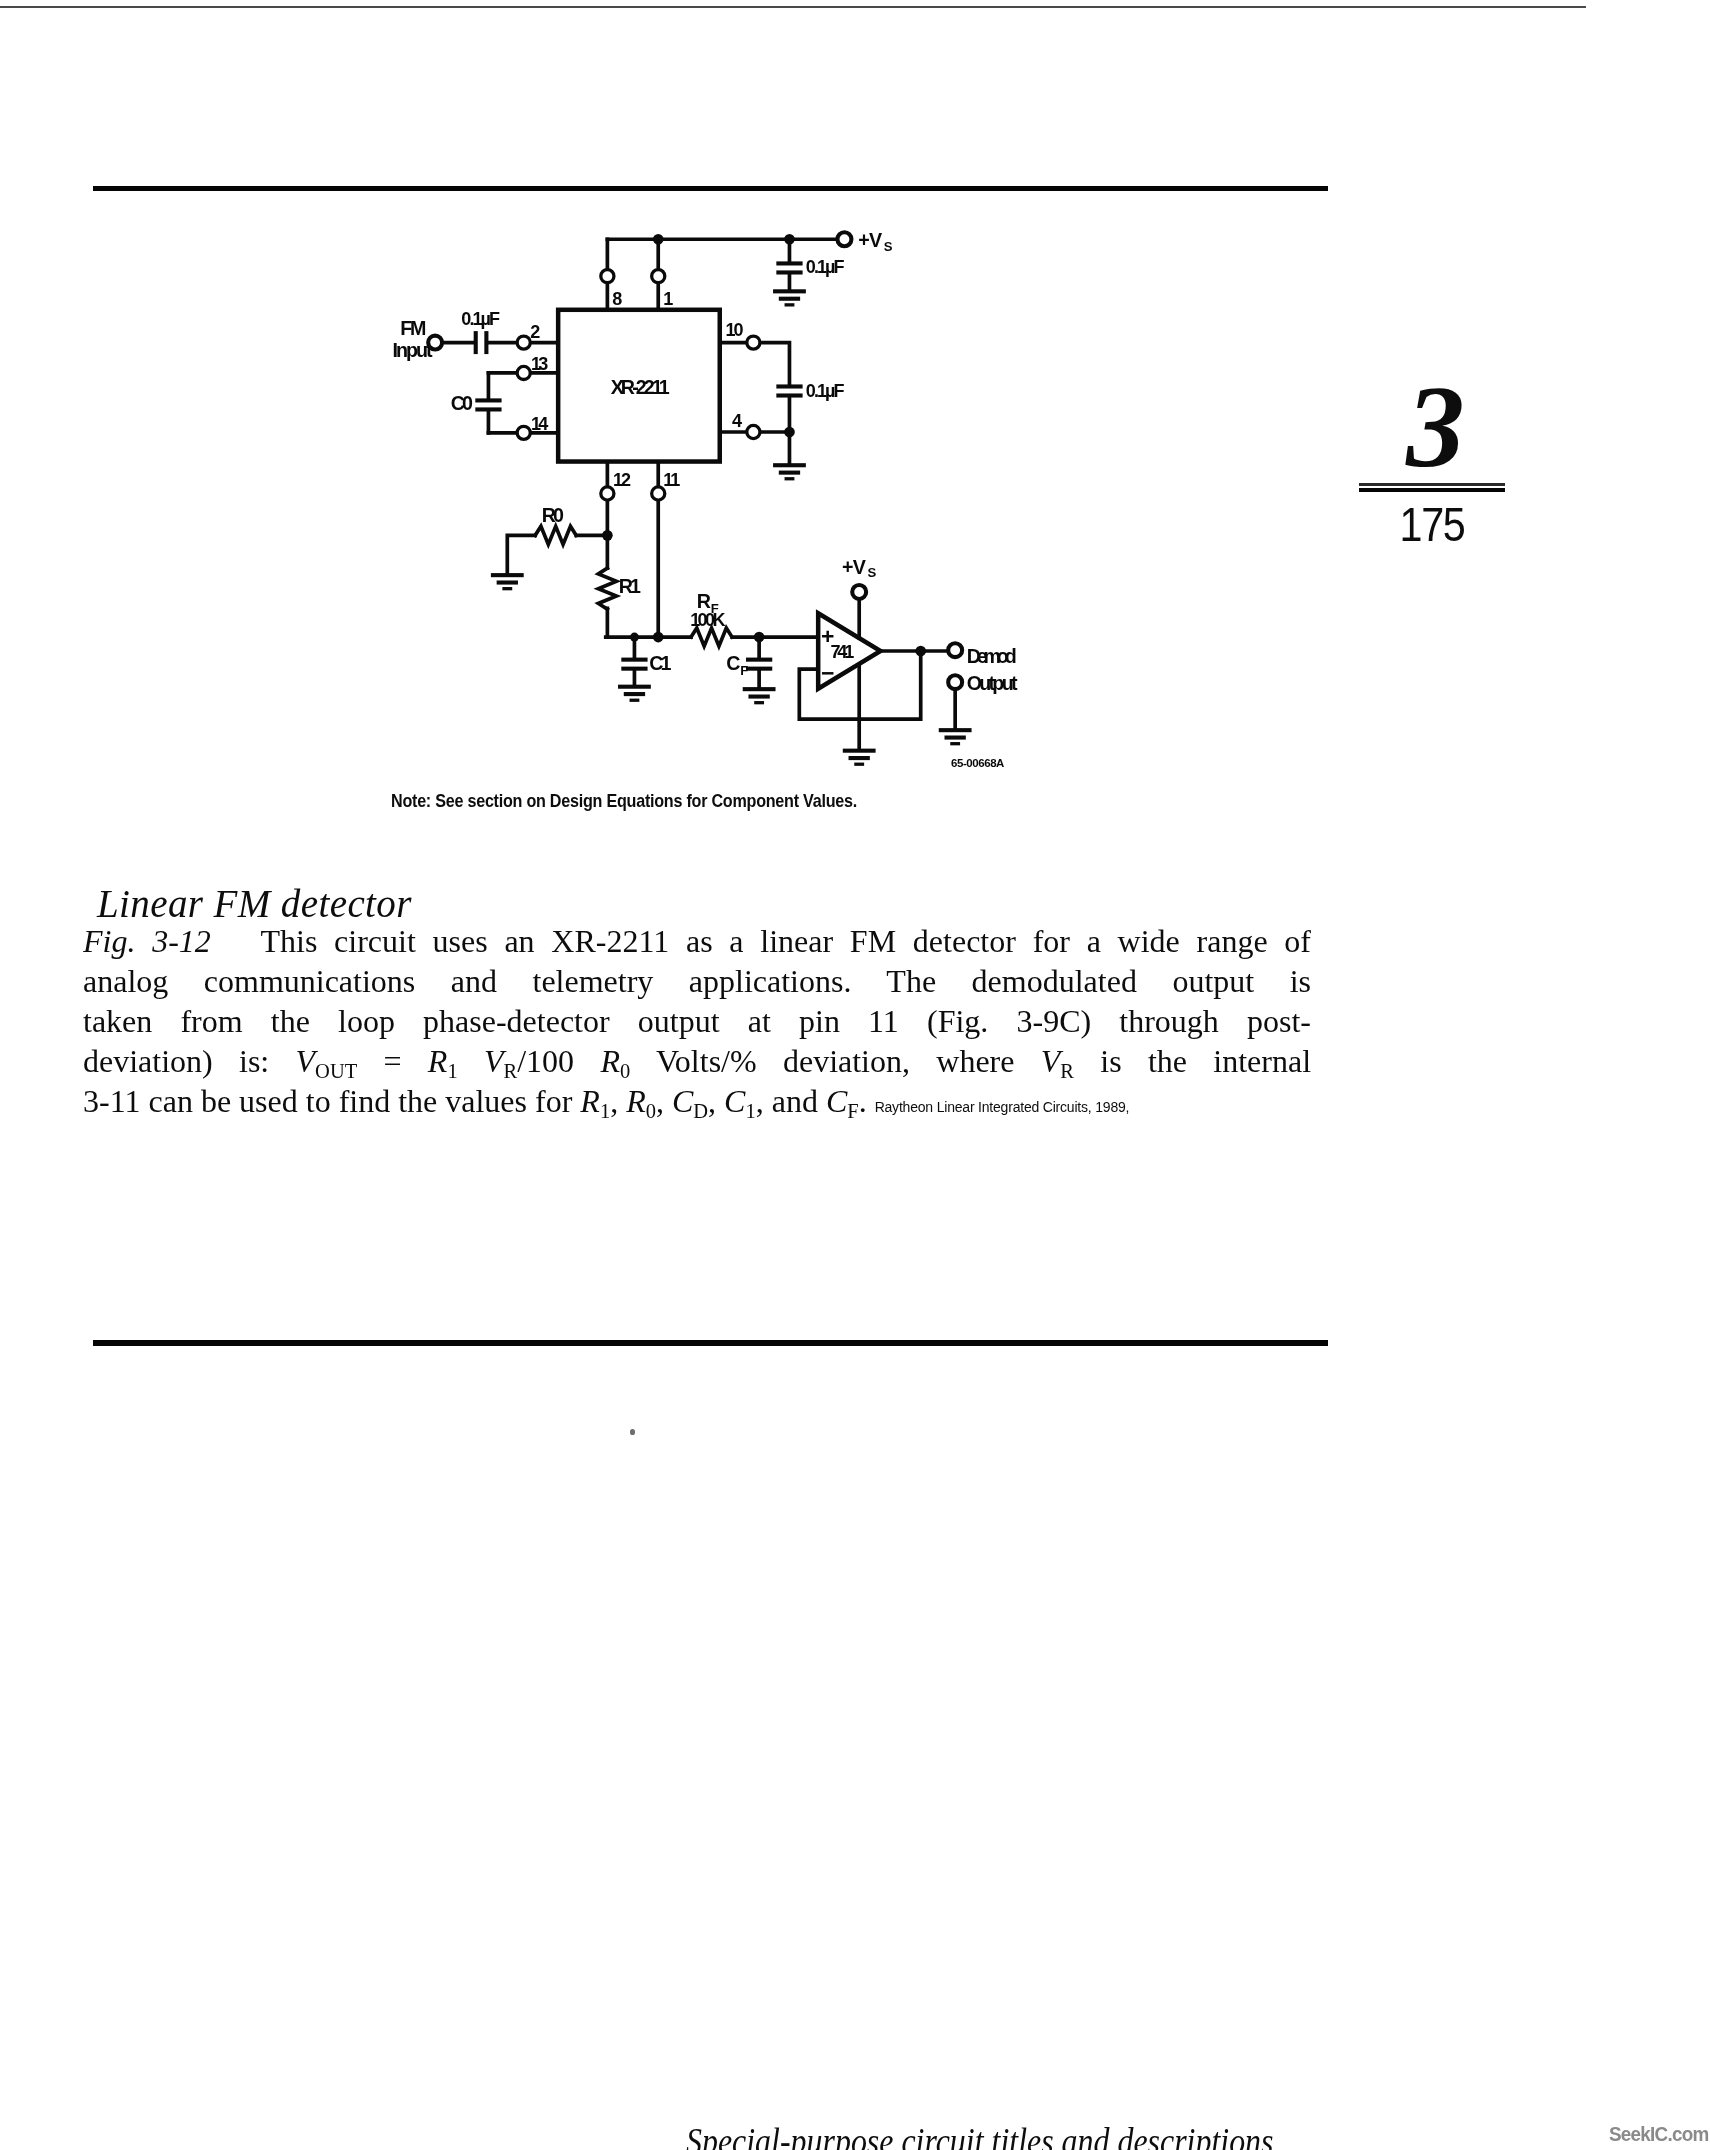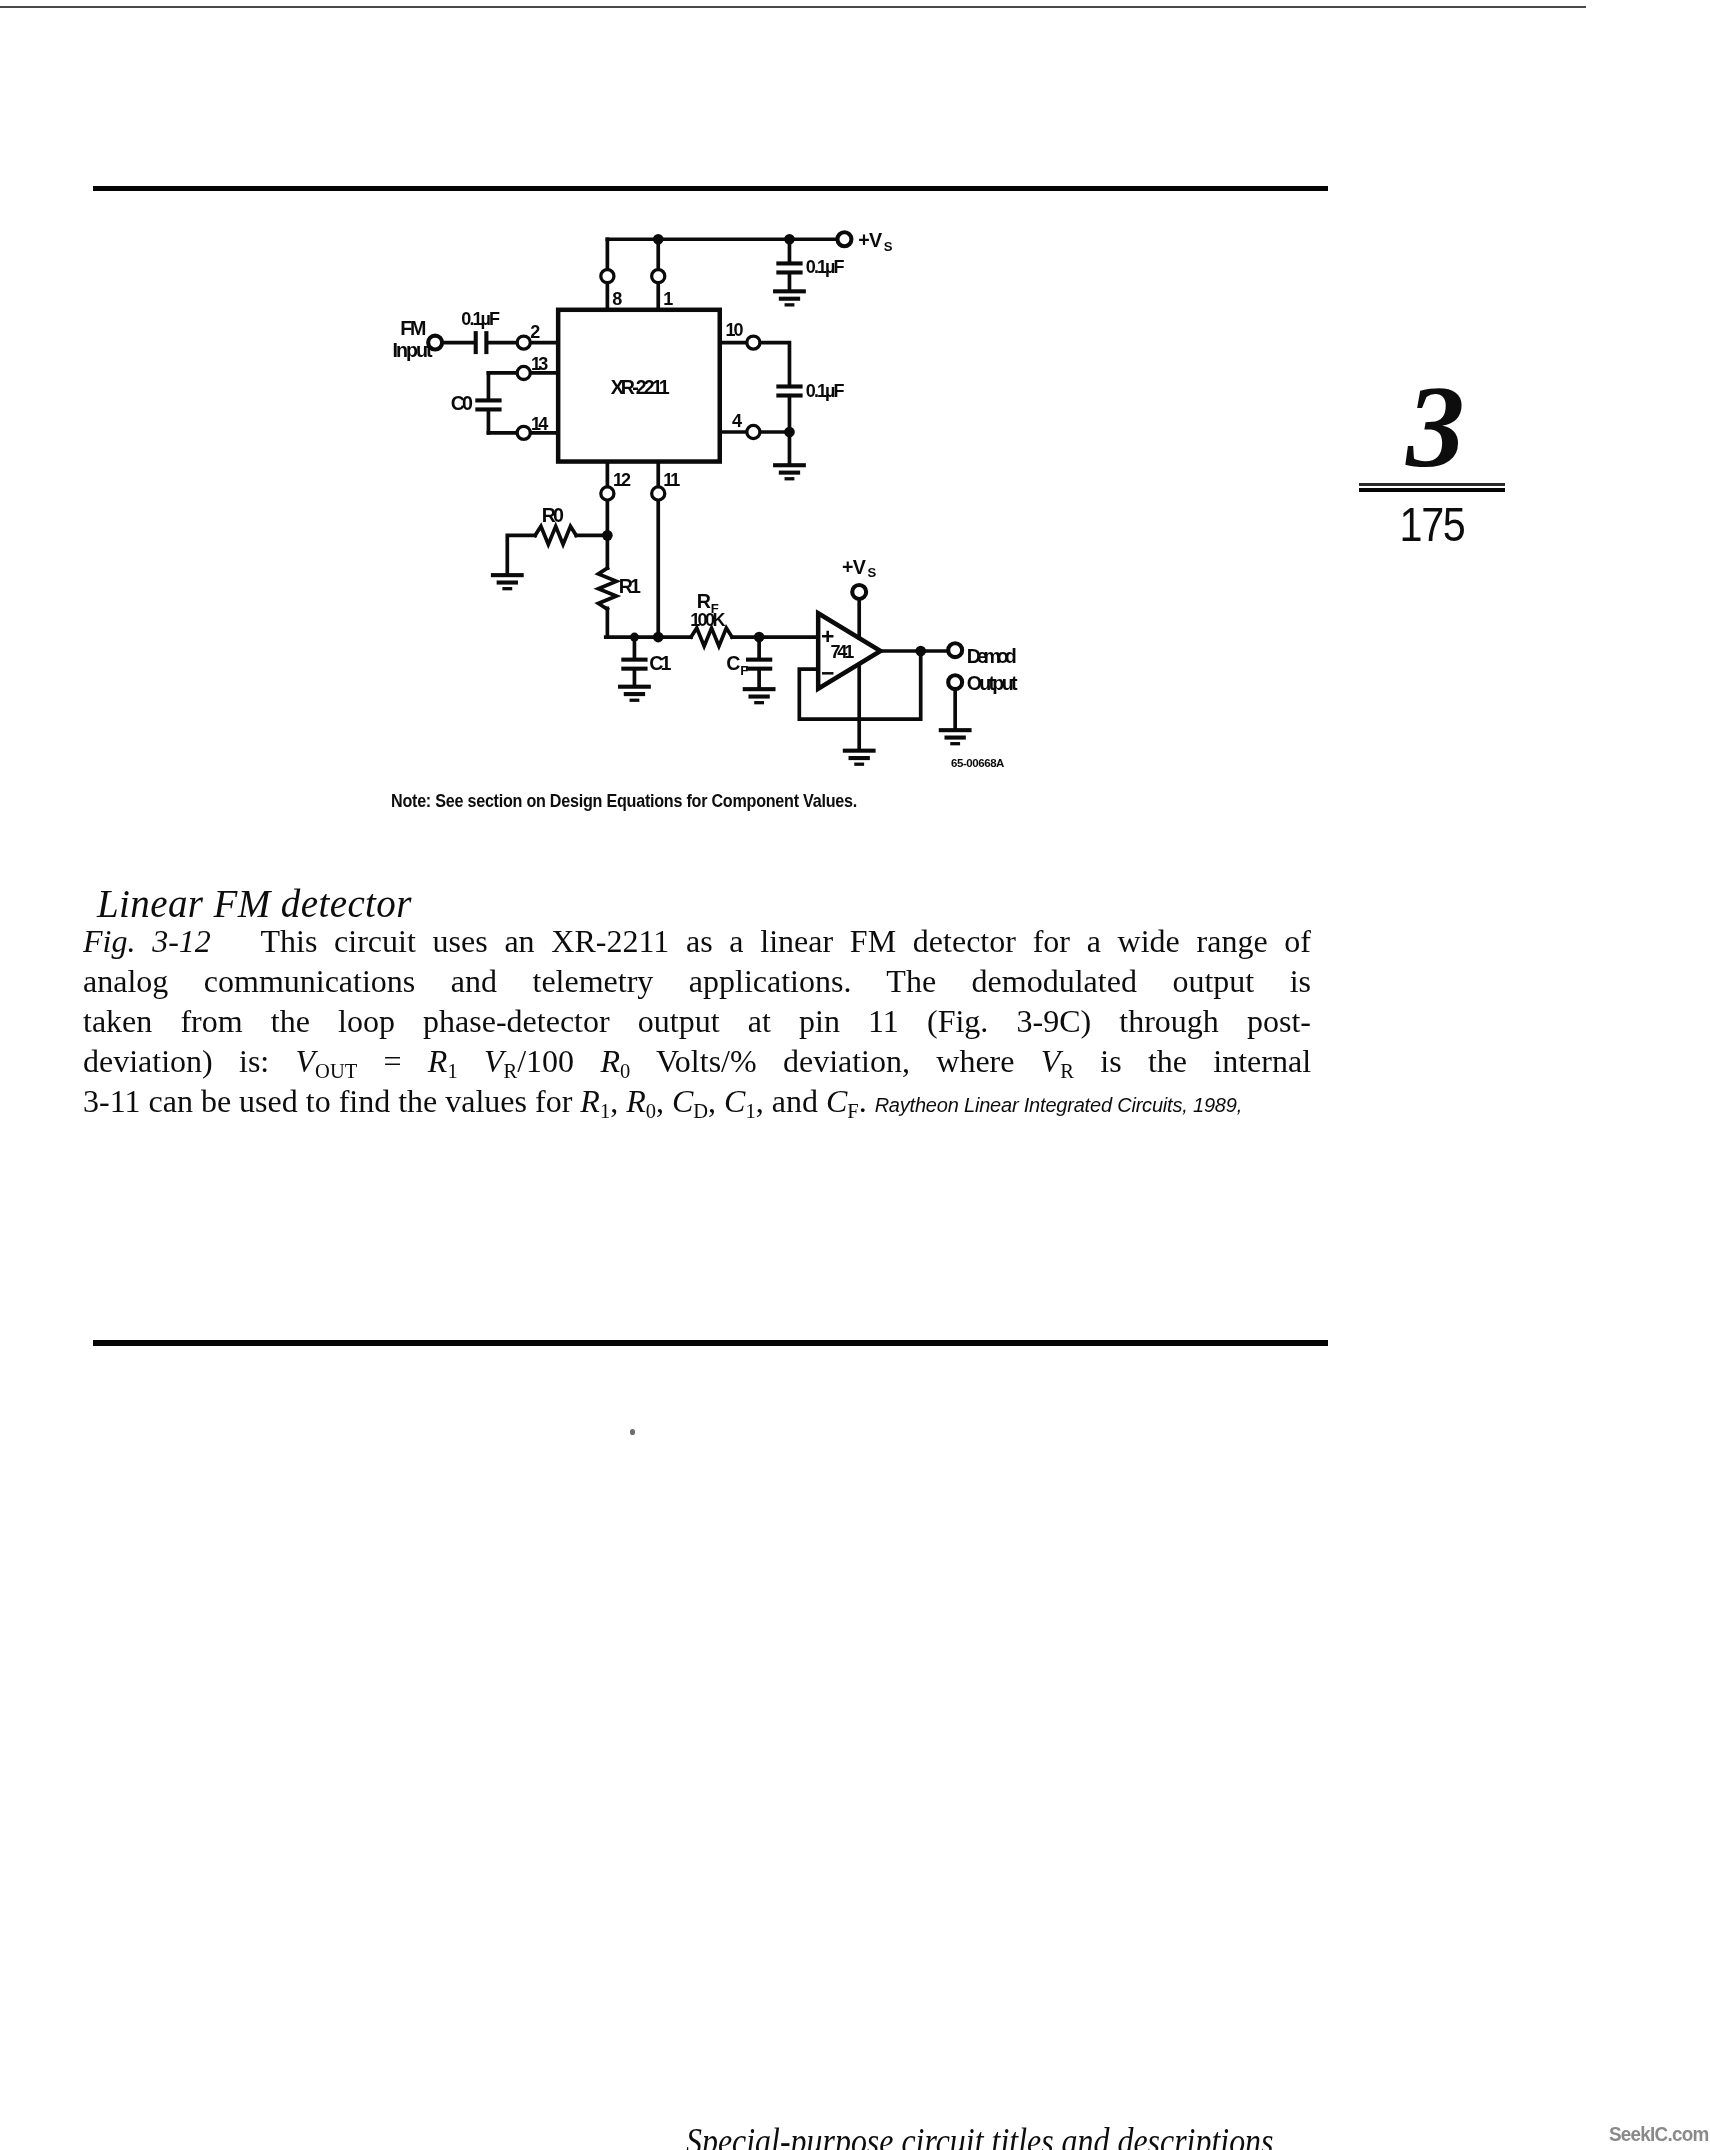--- a/index.html
+++ b/index.html
@@ -21,21 +21,21 @@
   
   #sectitle{left:97px;top:855px;font:italic 400 39px/1.1 "Liberation Serif",serif;
             letter-spacing:0.4px;white-space:nowrap;margin-top:28px;}
   #para{left:83px;top:921px;width:1228px;font-size:32px;line-height:40px;}
   .pline{height:40px;overflow:hidden;}
   .pline.j{text-align:justify;}
   .pline.j::after{content:"";display:inline-block;width:100%;height:0;}
   .pline.nw{white-space:nowrap;overflow:visible;}
   .it{font-style:italic;}
   .sb{font-size:20.5px;vertical-align:-5.7px;letter-spacing:0;}
-  .sm{font-family:"Liberation Sans",sans-serif;font-size:20px;letter-spacing:-0.2px;font-style:italic;}
+  .sm{font-family:"Liberation Sans",sans-serif;font-size:14px;letter-spacing:-0.2px;}
   
   #footer{left:686px;top:2121px;font:italic 400 38px/1.1 "Liberation Serif",serif;
           transform:scaleX(.84);transform-origin:left;white-space:nowrap;}
   #watermark{left:1609px;top:2123px;font:700 20.5px/1.1 "Liberation Sans",sans-serif;
              color:#8a8a8a;letter-spacing:-0.8px;transform:scaleX(.92);transform-origin:left;}
   #speck{left:630px;top:1429px;width:4.9px;height:5.7px;background:#6f6f6f;border-radius:50%;}
   
   svg text{font-family:"Liberation Sans",sans-serif;font-weight:700;fill:#0a0a0a;
            letter-spacing:-1px;}
 </style>

